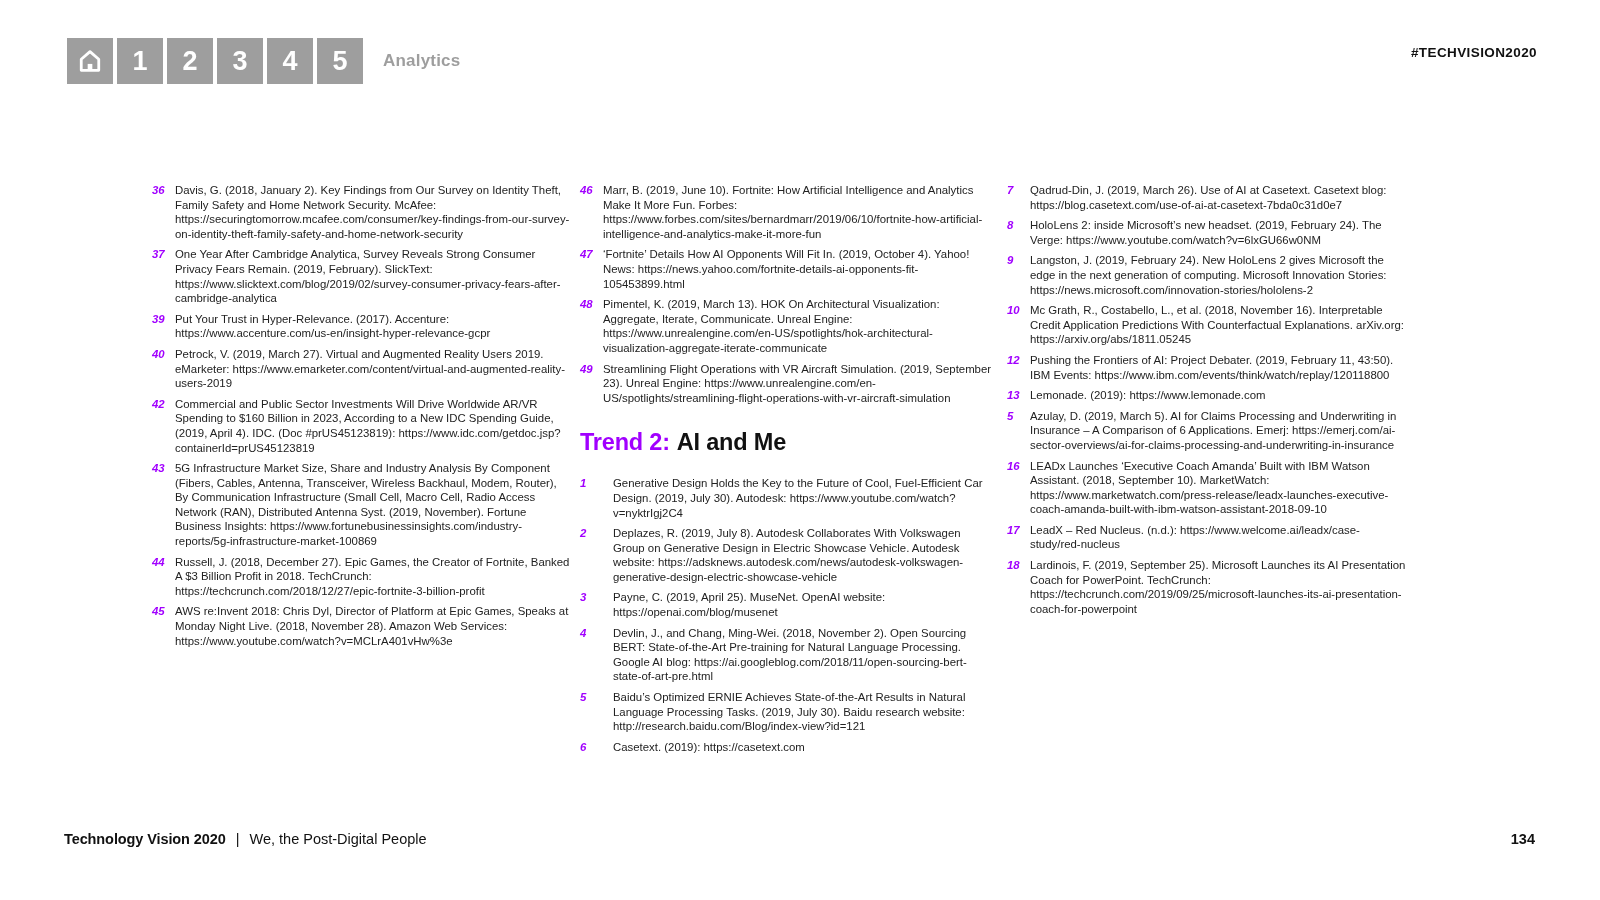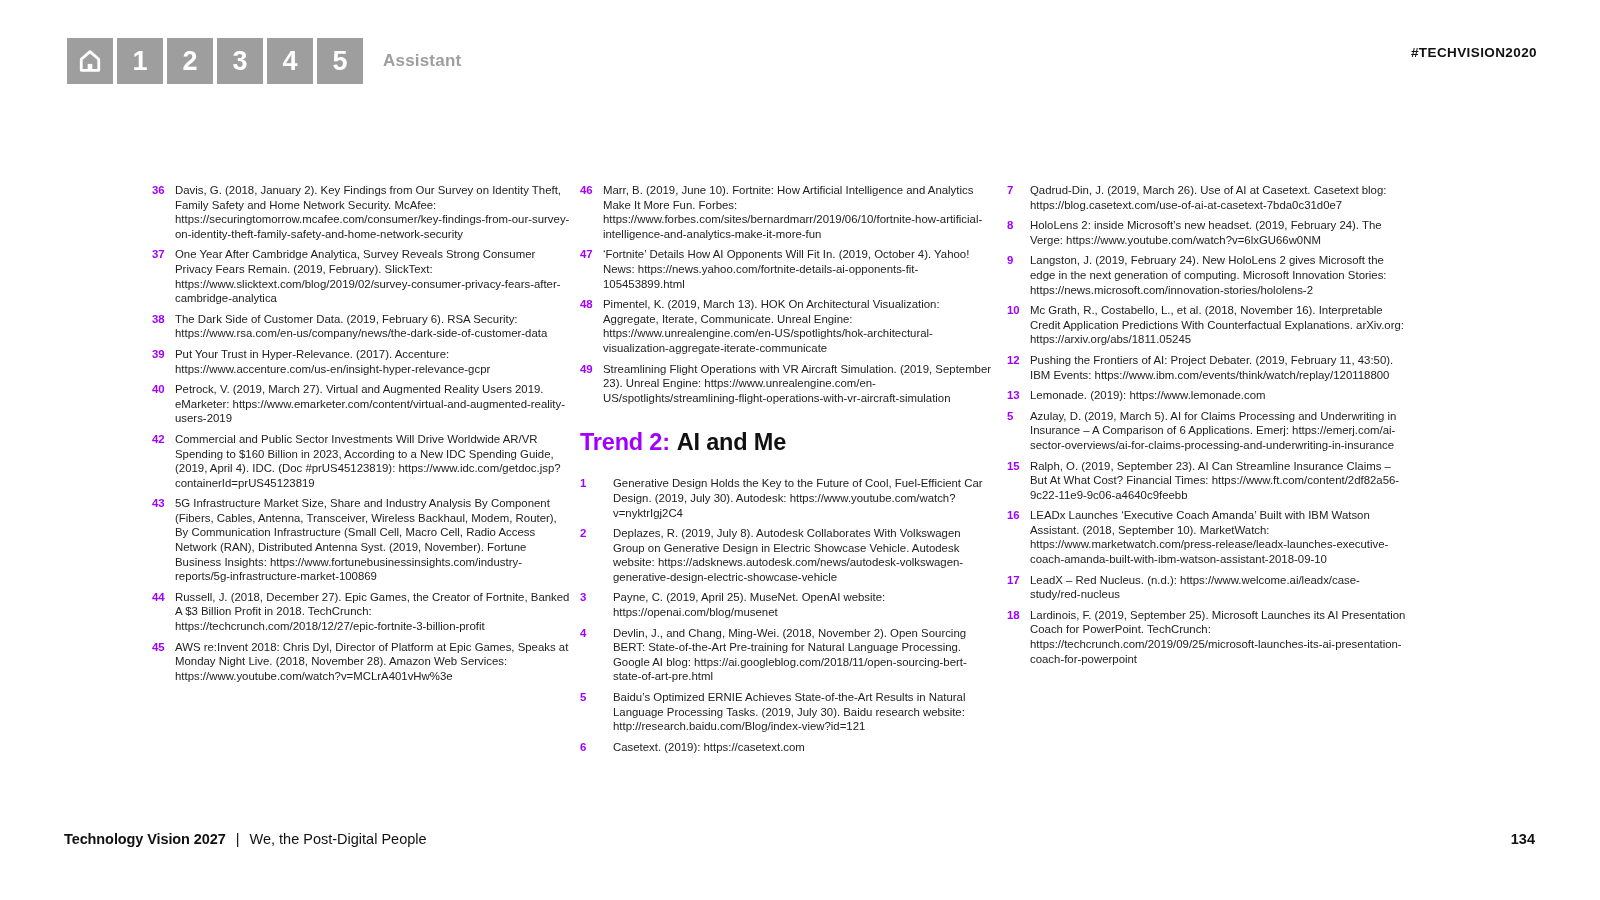--- a/index.html
+++ b/index.html
@@ -21,21 +21,21 @@
   .nav-label { margin-left:16px; color:var(--nav-gray); font-weight:bold; font-size:17px; letter-spacing:0.2px; }
   .hashtag { position:absolute; top:45px; right:63px; font-weight:bold; font-size:13.5px; letter-spacing:0.4px; color:#111; }
 
   
   .col { position:absolute; top:183px; }
   .col-1 { left:152px; width:418px; }
   .col-2 { left:580px; width:414px; }
   .col-3 { left:1007px; width:402px; }
 
   .ref { display:flex; margin-bottom:6px; font-size:11.4px; line-height:14.6px; color:#222; }
-  .ref-num { flex:0 0 23px; font-weight:bold; color:var(--accent); }
+  .ref-num { flex:0 0 23px; font-weight:bold; color:var(--accent);font-style:italic; }
   .trend-list .ref-num { flex-basis:33px; }
   .ref-text { flex:1; overflow-wrap:anywhere; }
 
   .trend-heading { margin:24px 0 20px 0; font-size:23.5px; font-weight:bold; color:#111; letter-spacing:-0.2px; }
   .trend-heading .prefix { color:var(--accent); margin-right:7px; }
 
   
   .footer { position:absolute; left:64px; top:831px; font-size:14.5px; color:#111; }
   .footer .brand { font-weight:bold; letter-spacing:-0.1px; }
   .footer .sep { margin:0 6px; color:#111; }
@@ -51,39 +51,35 @@
         <path d="M4.5 10.5 L12 4 L19.5 10.5 V20 H4.5 Z" fill="none" stroke="#ffffff" stroke-width="2.4" stroke-linejoin="round"></path>
         <rect x="10" y="14.5" width="4" height="5.5" fill="#ffffff"></rect>
       </svg>
     </span>
   </div>
   <div class="nav-box">1</div>
   <div class="nav-box">2</div>
   <div class="nav-box">3</div>
   <div class="nav-box">4</div>
   <div class="nav-box">5</div>
-  <div class="nav-label">Assistant</div>
+  <div class="nav-label">Analytics</div>
 </div>
 
 <div class="hashtag">#TECHVISION2020</div>
 
 <div class="col col-1">
     <div class="ref">
       <span class="ref-num">36</span>
       <span class="ref-text">Davis, G. (2018, January 2). Key Findings from Our Survey on Identity Theft, Family Safety and Home Network Security. McAfee: https://securingtomorrow.mcafee.com/consumer/key-findings-from-our-survey-on-identity-theft-family-safety-and-home-network-security</span>
     </div>
     <div class="ref">
       <span class="ref-num">37</span>
       <span class="ref-text">One Year After Cambridge Analytica, Survey Reveals Strong Consumer Privacy Fears Remain. (2019, February). SlickText: https://www.slicktext.com/blog/2019/02/survey-consumer-privacy-fears-after-cambridge-analytica</span>
     </div>
     <div class="ref">
-      <span class="ref-num">38</span>
-      <span class="ref-text">The Dark Side of Customer Data. (2019, February 6). RSA Security: https://www.rsa.com/en-us/company/news/the-dark-side-of-customer-data</span>
-    </div>
-    <div class="ref">
       <span class="ref-num">39</span>
       <span class="ref-text">Put Your Trust in Hyper-Relevance. (2017). Accenture: https://www.accenture.com/us-en/insight-hyper-relevance-gcpr</span>
     </div>
     <div class="ref">
       <span class="ref-num">40</span>
       <span class="ref-text">Petrock, V. (2019, March 27). Virtual and Augmented Reality Users 2019. eMarketer: https://www.emarketer.com/content/virtual-and-augmented-reality-users-2019</span>
     </div>
     <div class="ref">
       <span class="ref-num">42</span>
       <span class="ref-text">Commercial and Public Sector Investments Will Drive Worldwide AR/VR Spending to $160 Billion in 2023, According to a New IDC Spending Guide, (2019, April 4). IDC. (Doc #prUS45123819): https://www.idc.com/getdoc.jsp?containerId=prUS45123819</span>
@@ -175,35 +171,31 @@
     </div>
     <div class="ref">
       <span class="ref-num">13</span>
       <span class="ref-text">Lemonade. (2019): https://www.lemonade.com</span>
     </div>
     <div class="ref">
       <span class="ref-num">5</span>
       <span class="ref-text">Azulay, D. (2019, March 5). AI for Claims Processing and Underwriting in Insurance – A Comparison of 6 Applications. Emerj: https://emerj.com/ai-sector-overviews/ai-for-claims-processing-and-underwriting-in-insurance</span>
     </div>
     <div class="ref">
-      <span class="ref-num">15</span>
-      <span class="ref-text">Ralph, O. (2019, September 23). AI Can Streamline Insurance Claims – But At What Cost? Financial Times: https://www.ft.com/content/2df82a56-9c22-11e9-9c06-a4640c9feebb</span>
-    </div>
-    <div class="ref">
       <span class="ref-num">16</span>
       <span class="ref-text">LEADx Launches ‘Executive Coach Amanda’ Built with IBM Watson Assistant. (2018, September 10). MarketWatch: https://www.marketwatch.com/press-release/leadx-launches-executive-coach-amanda-built-with-ibm-watson-assistant-2018-09-10</span>
     </div>
     <div class="ref">
       <span class="ref-num">17</span>
       <span class="ref-text">LeadX – Red Nucleus. (n.d.): https://www.welcome.ai/leadx/case-study/red-nucleus</span>
     </div>
     <div class="ref">
       <span class="ref-num">18</span>
       <span class="ref-text">Lardinois, F. (2019, September 25). Microsoft Launches its AI Presentation Coach for PowerPoint. TechCrunch: https://techcrunch.com/2019/09/25/microsoft-launches-its-ai-presentation-coach-for-powerpoint</span>
     </div>
   </div>
 
 <div class="footer">
-  <span class="brand">Technology Vision 2027</span>
+  <span class="brand">Technology Vision 2020</span>
   <span class="sep">|</span>
   <span>We, the Post-Digital People</span>
 </div>
 <div class="page-num">134</div>
 
 </body></html>

